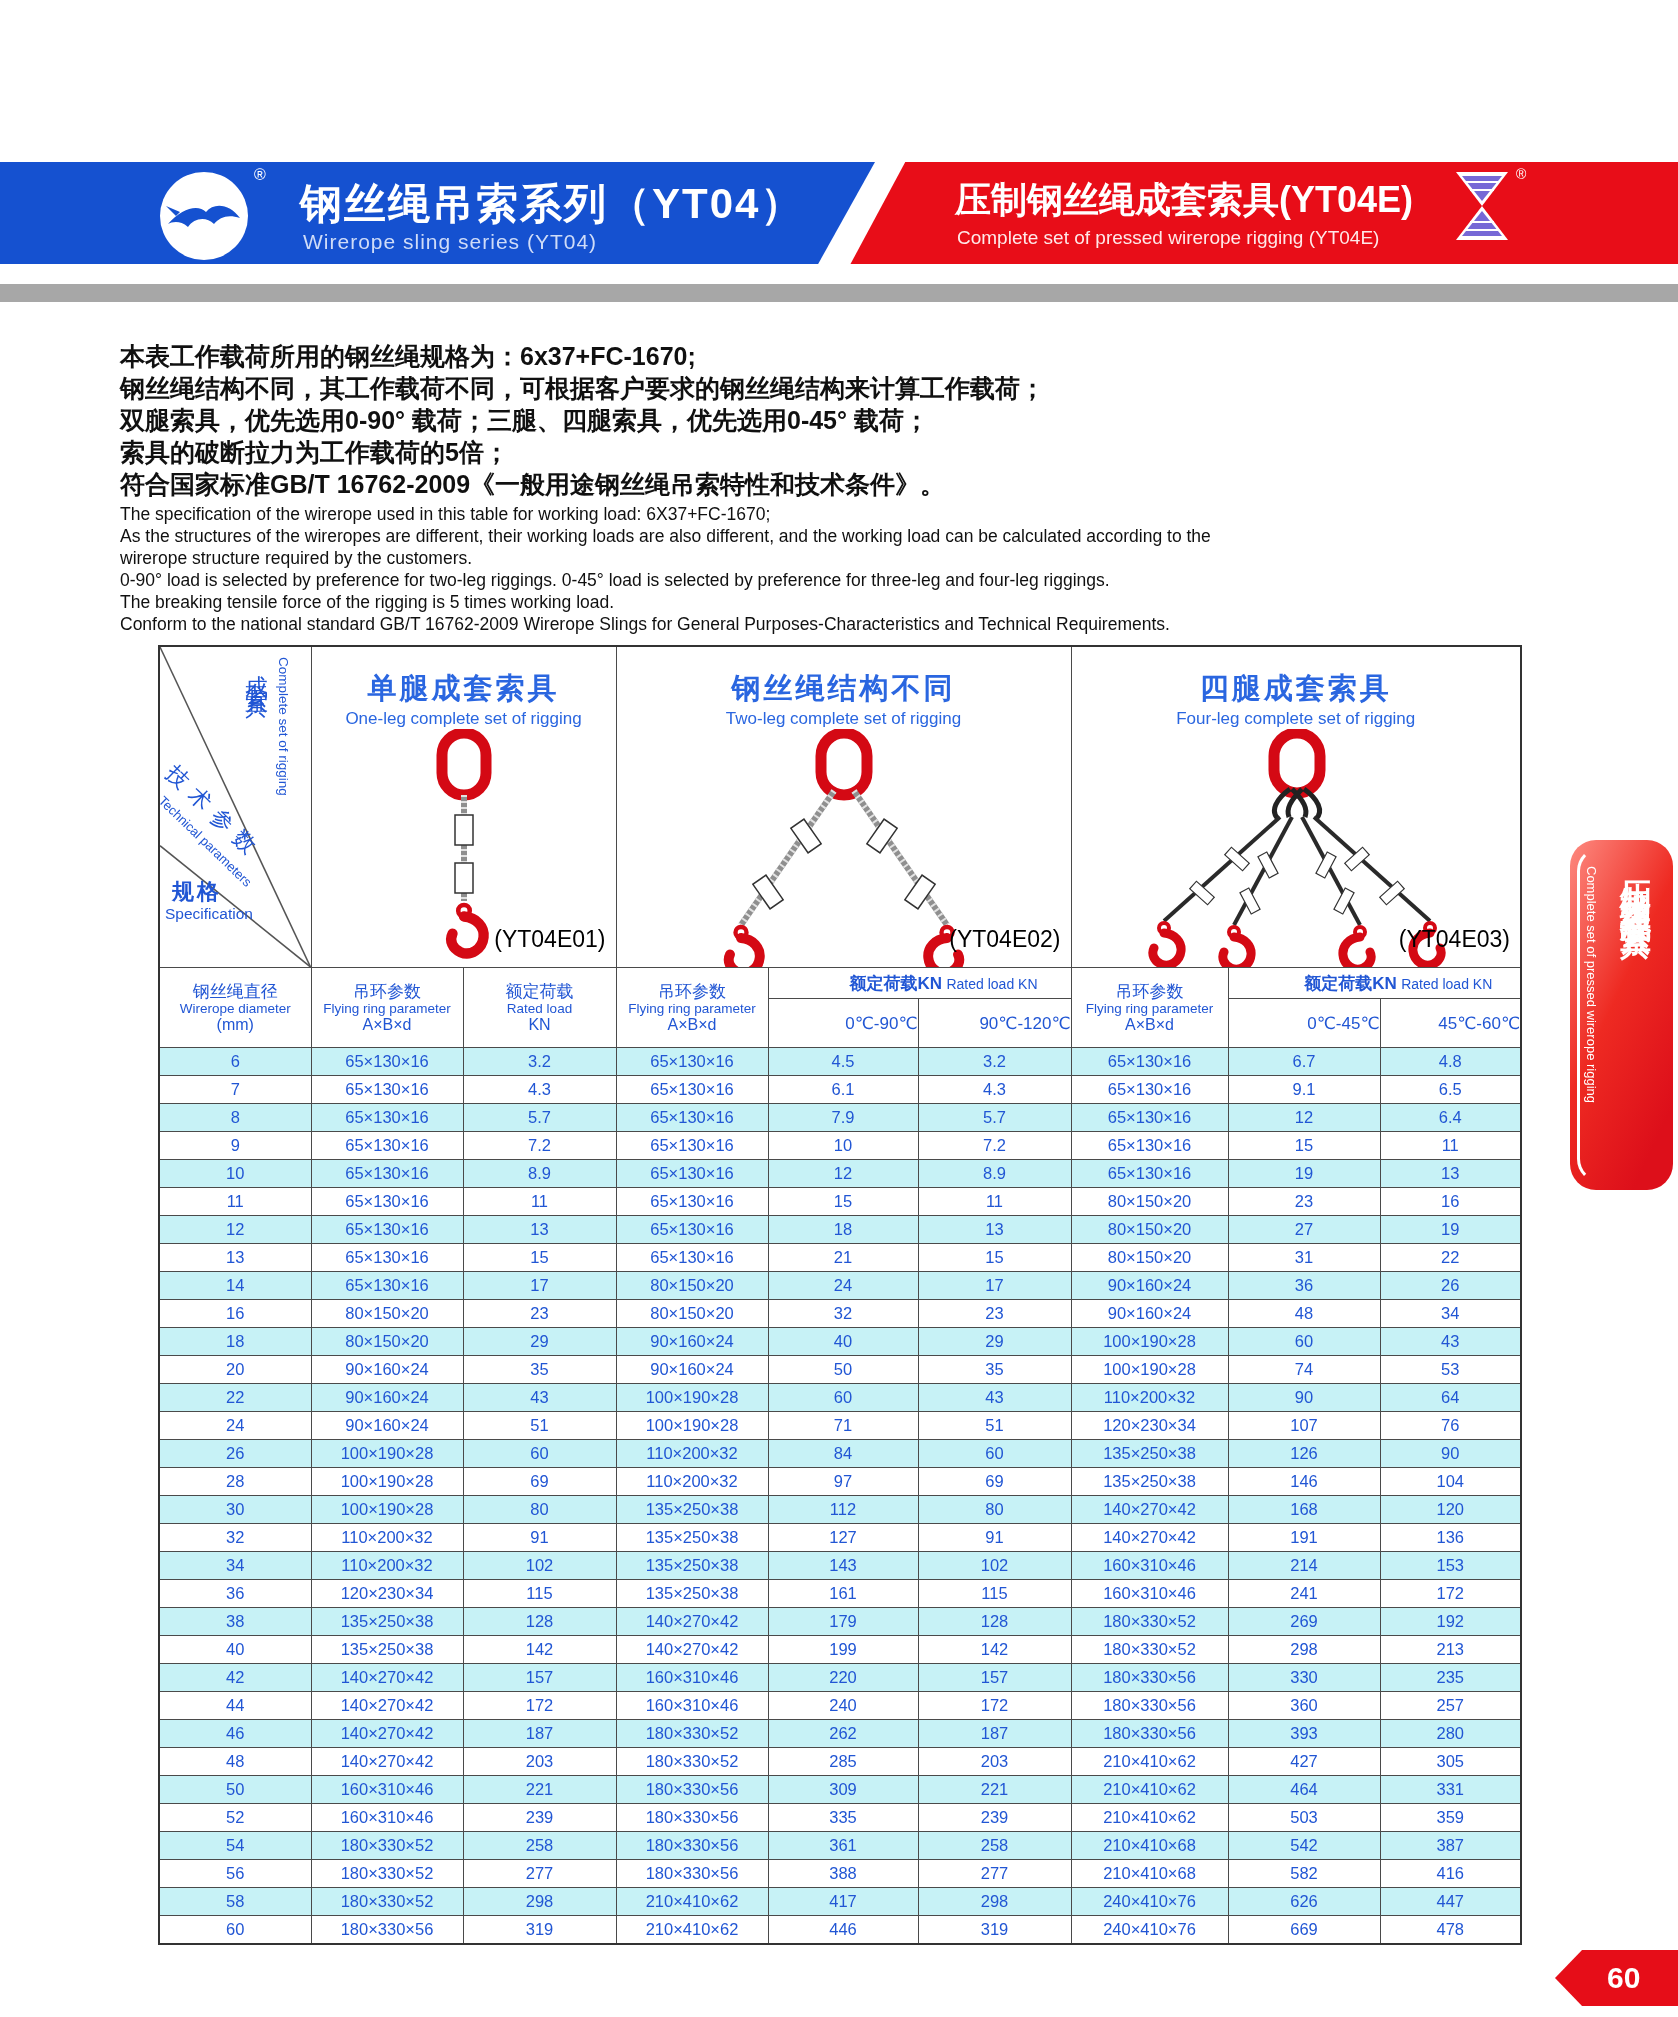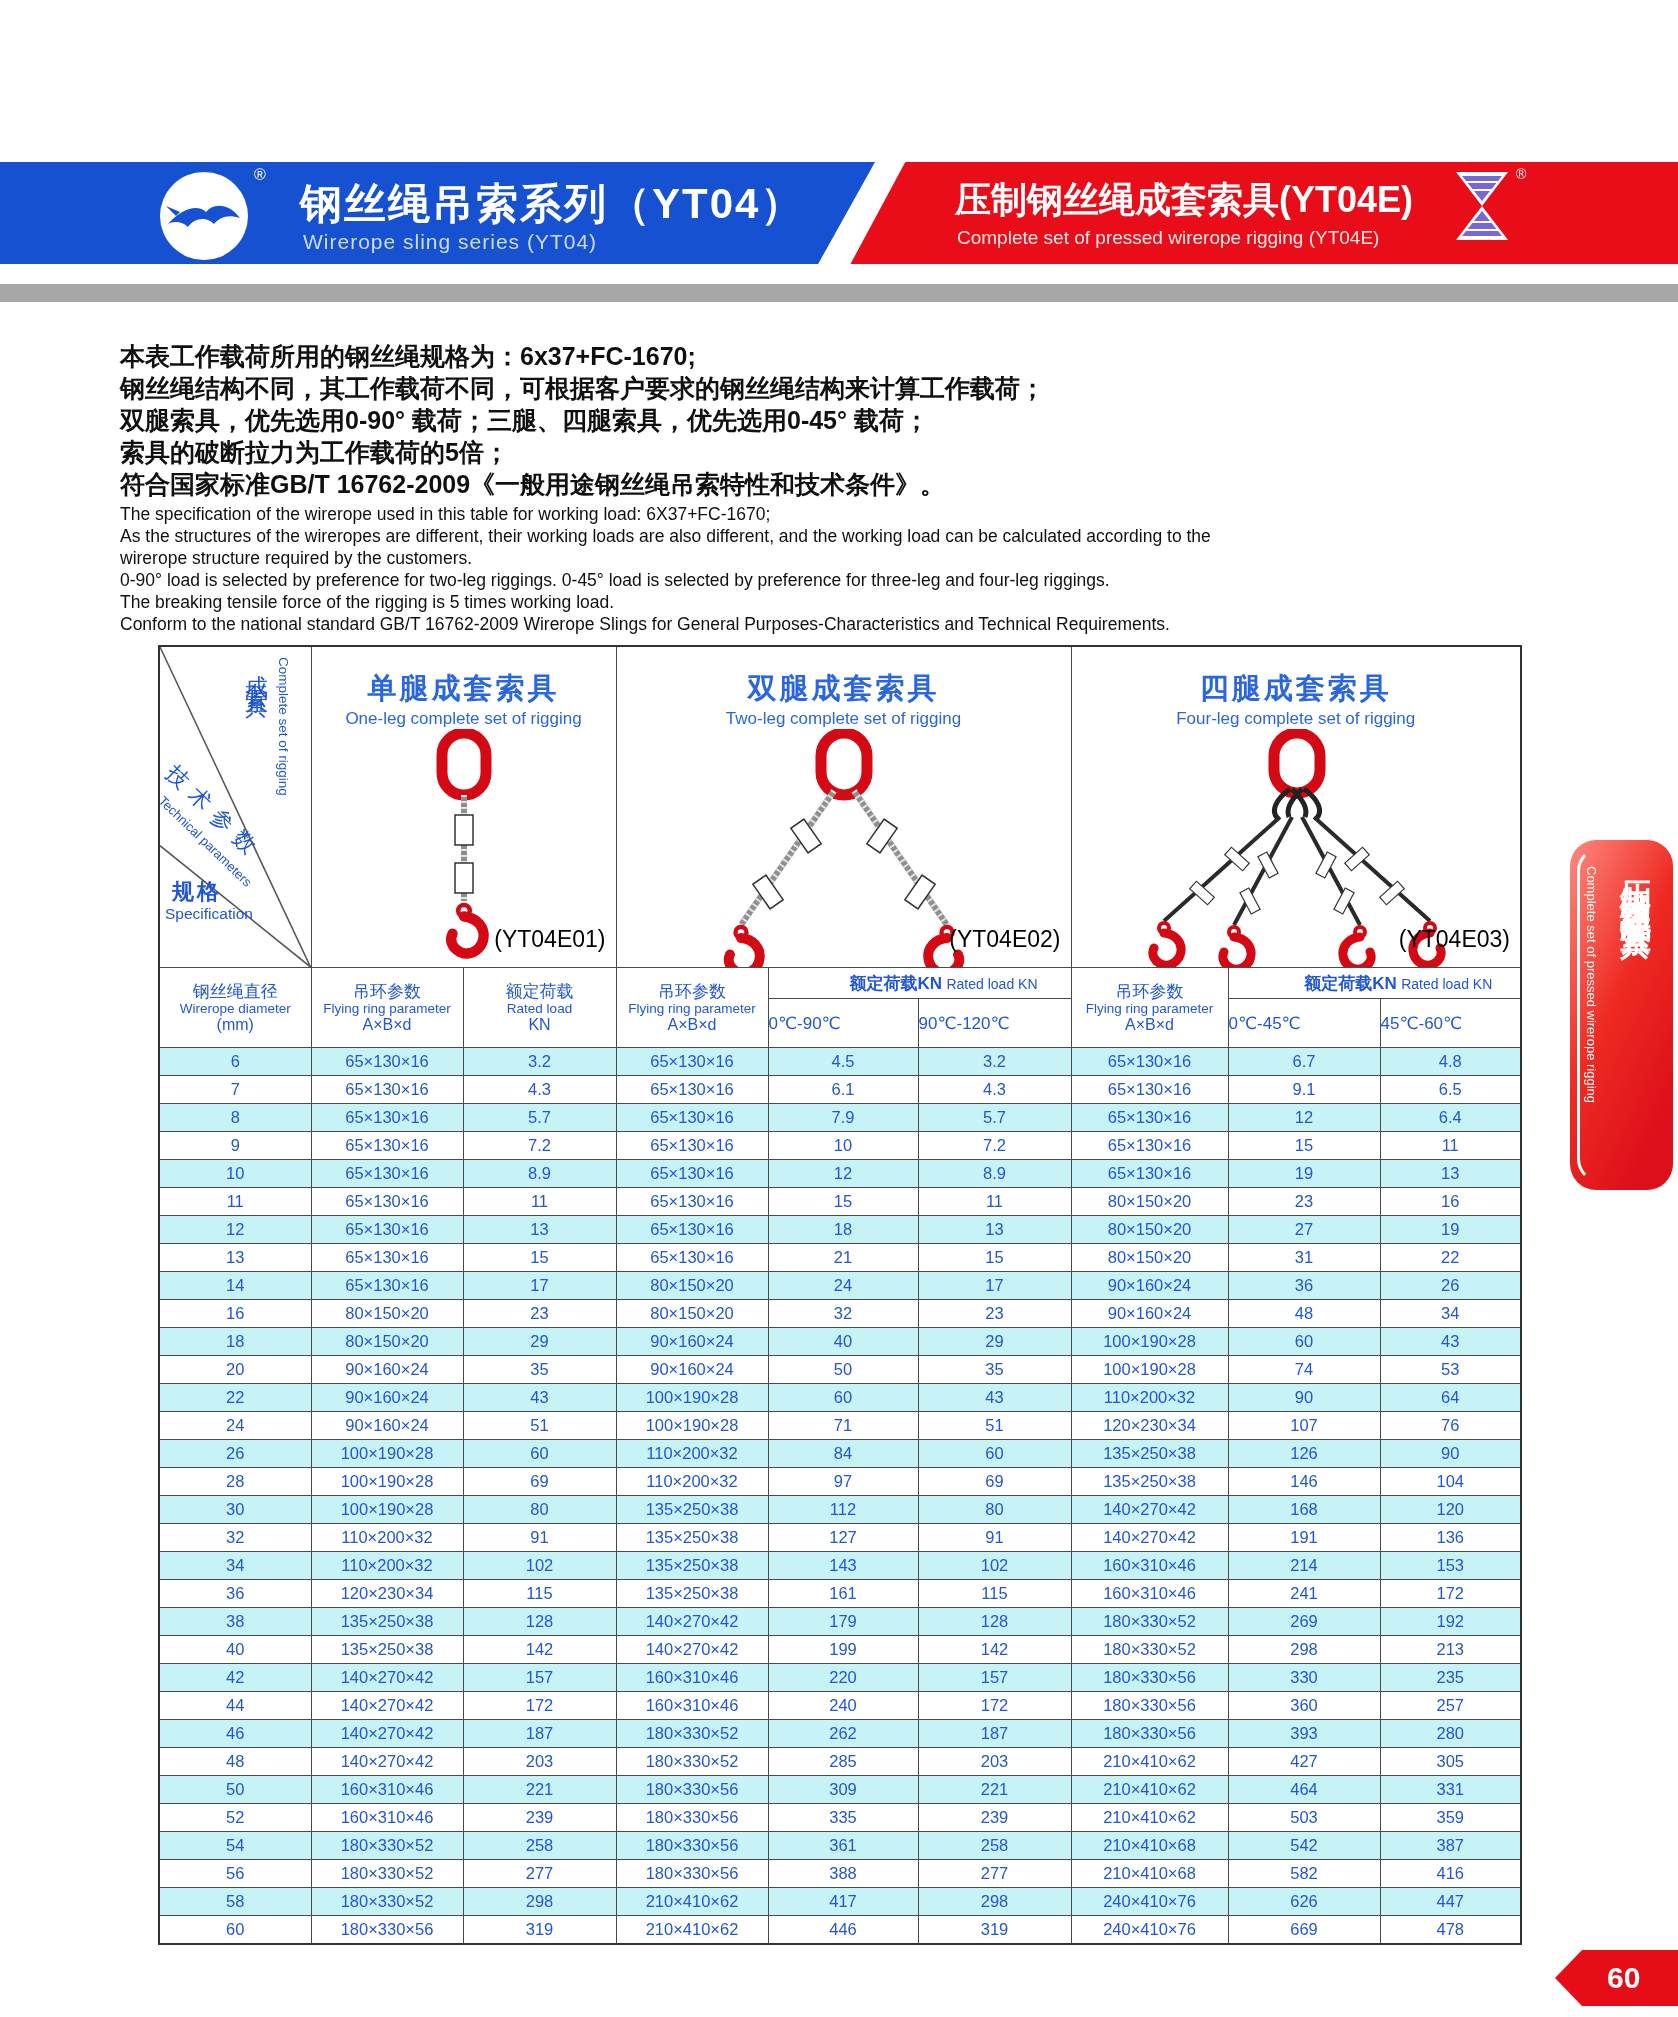--- a/index.html
+++ b/index.html
@@ -56,21 +56,21 @@
   .c-bot-cn{position:absolute;left:12px;top:230px;font-size:22px;letter-spacing:3px;font-weight:bold;}
   .c-bot-en{position:absolute;left:5px;top:258px;font-size:15.5px;}
   
   .hcell{text-align:center;vertical-align:middle;}
   .hcell .h-cn{color:#2156d4;font-size:17px;line-height:19px;}
   .hcell .h-en{color:#2156d4;font-size:13.5px;line-height:15px;}
   .hcell .h-f{color:#2156d4;font-size:16px;line-height:18px;}
   .row-h1 .hgroup{height:30px;text-align:center;vertical-align:middle;padding-left:48px;}
   .hgroup .h-cn{color:#2156d4;font-size:17px;font-weight:bold;}
   .hgroup .h-en{color:#2156d4;font-size:14px;}
-  .row-h2 td{height:48px;text-align:left;vertical-align:middle;color:#2156d4;font-size:17px;}
+  .row-h2 td{height:48px;text-align:right;vertical-align:middle;color:#2156d4;font-size:17px;}
   
   tbody.data tr td{height:27px;text-align:center;color:#2156d4;font-size:16.5px;background:#fff;}
   tbody.data tr.zebra td{background:#c7f2f6;}
   
   .side-tab{
     position:absolute;left:1570px;top:840px;width:103px;height:350px;
     background:linear-gradient(115deg,#fd8a80 0%,#ee2a22 45%,#dd0f1a 85%);
     border-radius:26px;
   }
   .side-tab::before{
@@ -174,21 +174,21 @@
             <rect x="130" y="4" width="44" height="62" rx="22" fill="none" stroke="#d40914" stroke-width="11"></rect>
             <line x1="152" y1="66" x2="152" y2="172" stroke="#8f8f8f" stroke-width="6"></line>
             <line x1="152" y1="66" x2="152" y2="172" stroke="#e2e2e2" stroke-width="6" stroke-dasharray="2,4"></line>
             <rect x="143" y="86" width="18" height="30" fill="#fff" stroke="#333" stroke-width="1.5"></rect>
             <rect x="143" y="134" width="18" height="30" fill="#fff" stroke="#333" stroke-width="1.5"></rect>
             <use href="#hk1" transform="translate(152,176) scale(1.15)"></use>
           </svg>
           <div class="model">(YT04E01)</div>
         </td>
         <td colspan="3" class="cell-img">
-          <div class="img-title-cn">双腿成套索具</div>
+          <div class="img-title-cn">钢丝绳结构不同</div>
           <div class="img-title-en">Two-leg complete set of rigging</div>
           <svg class="drawing" width="455" height="238" viewBox="0 0 455 238">
             <rect x="204" y="4" width="46" height="62" rx="23" fill="none" stroke="#d40914" stroke-width="11"></rect>
             <line x1="217" y1="62" x2="124" y2="196" stroke="#8f8f8f" stroke-width="6"></line>
             <line x1="217" y1="62" x2="124" y2="196" stroke="#e2e2e2" stroke-width="6" stroke-dasharray="2,4"></line>
             <line x1="237" y1="62" x2="330" y2="196" stroke="#8f8f8f" stroke-width="6"></line>
             <line x1="237" y1="62" x2="330" y2="196" stroke="#e2e2e2" stroke-width="6" stroke-dasharray="2,4"></line>
             <rect x="181" y="92" width="16" height="30" fill="#fff" stroke="#333" stroke-width="1.5" transform="rotate(-35 189 107)"></rect>
             <rect x="143" y="148" width="16" height="30" fill="#fff" stroke="#333" stroke-width="1.5" transform="rotate(-35 151 163)"></rect>
             <rect x="257" y="92" width="16" height="30" fill="#fff" stroke="#333" stroke-width="1.5" transform="rotate(35 265 107)"></rect>

